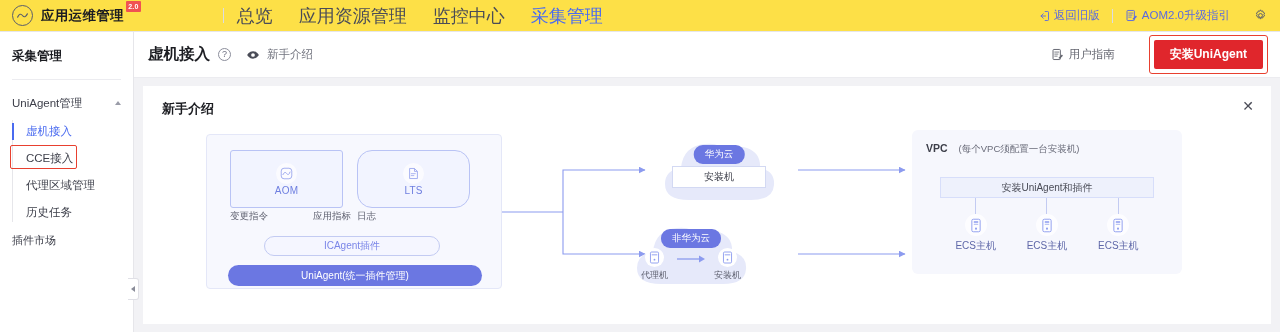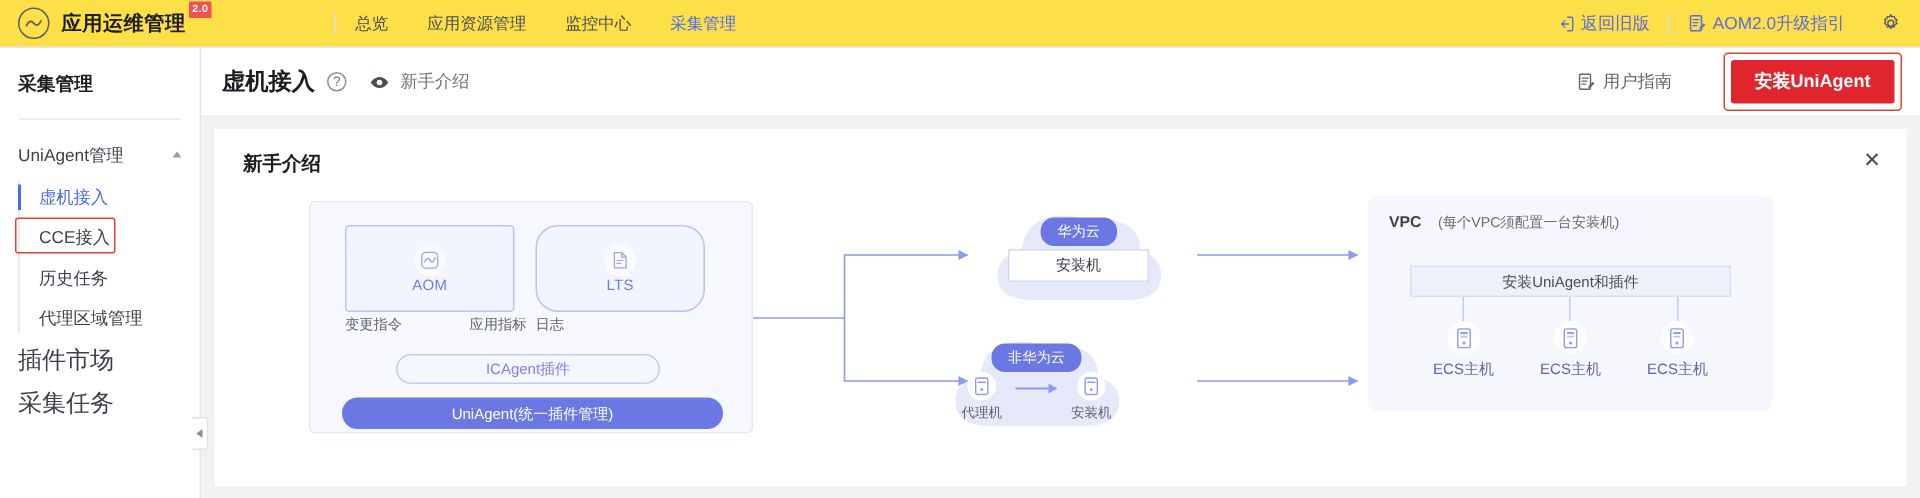--- a/index.html
+++ b/index.html
@@ -36,21 +36,21 @@
     padding: 1px 2px; border-radius: 1px;
     font-weight: 700;
   }
 
   .nav-sep {
     width: 1px; height: 15px; background: #dcdce2;
     margin-left: 99px; margin-right: 0px;
   }
   .mainnav { display: flex; align-items: center; }
   .mainnav-item {
-    font-size: 11px; color: #4a4c57;
+    font-size: 18px; color: #4a4c57;
     padding: 0 13px; cursor: pointer; white-space: nowrap;
   }
   .mainnav-item.active { color: #4a6bf0; }
 
   .topright {
     margin-left: auto; display: flex; align-items: center;
     padding-right: 10px;
   }
   .topright-link {
     display: flex; align-items: center; gap: 4px;
@@ -107,21 +107,21 @@
     width: 2px; background: #4a6bf0;
   }
   .side-item-hl {
     position: absolute; left: 10px; top: 113px;
     width: 67px; height: 24px;
     border: 1.4px solid #e8402f; border-radius: 2px;
     pointer-events: none;
   }
   .side-flat {
     height: 29px; display: flex; align-items: center;
-    padding-left: 12px; font-size: 16px; color: #3d3f4a;
+    padding-left: 12px; font-size: 11px; color: #3d3f4a;
     cursor: pointer;
   }
   .collapse-handle {
     position: absolute; left: 128px; top: 278px;
     width: 11px; height: 22px;
     background: #ffffff; border: 1px solid #e0e0e6;
     border-left: none; border-radius: 0 3px 3px 0;
     display: flex; align-items: center; justify-content: center;
     cursor: pointer; z-index: 5;
   }
@@ -369,32 +369,29 @@
   </div>
 
   <div class="subnav">
     <div class="side-item selected">
       <span>虚机接入</span>
     </div>
     <div class="side-item">
       <span>CCE接入</span>
     </div>
     <div class="side-item">
+      <span>代理区域管理</span>
+    </div>
+    <div class="side-item">
       <span>历史任务</span>
-    </div>
-    <div class="side-item">
-      <span>代理区域管理</span>
     </div>
   </div>
 
   <div class="side-flat">
     <span>插件市场</span>
-  </div>
-  <div class="side-flat">
-    <span>采集任务</span>
   </div>
 
   <div class="side-item-hl"></div>
 </div>
 
 <div class="collapse-handle">
   <i></i>
 </div>
 
 <div class="content">

